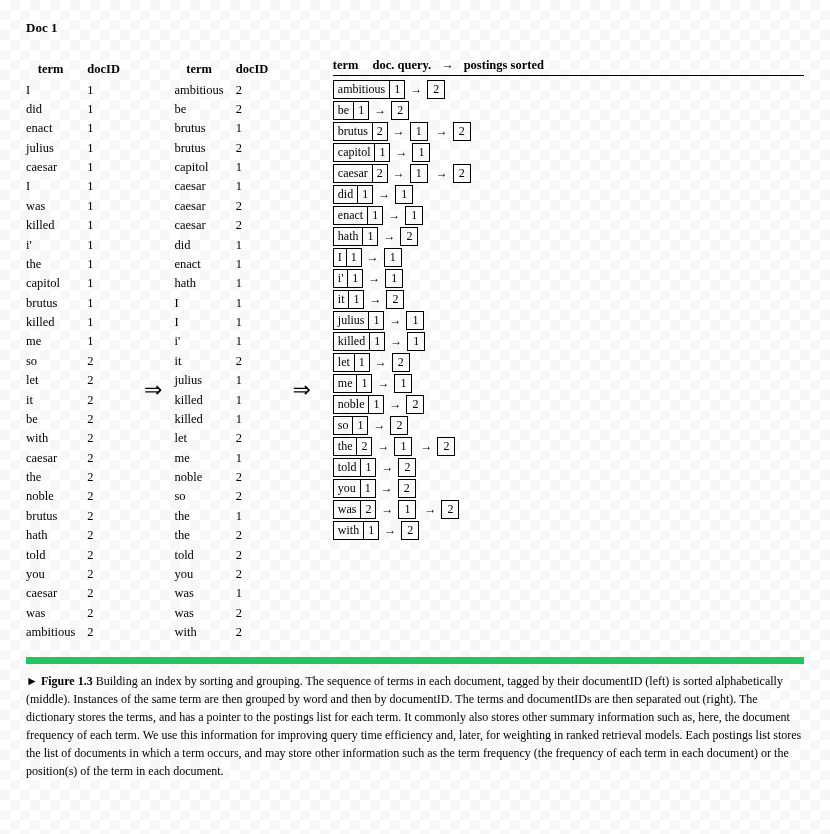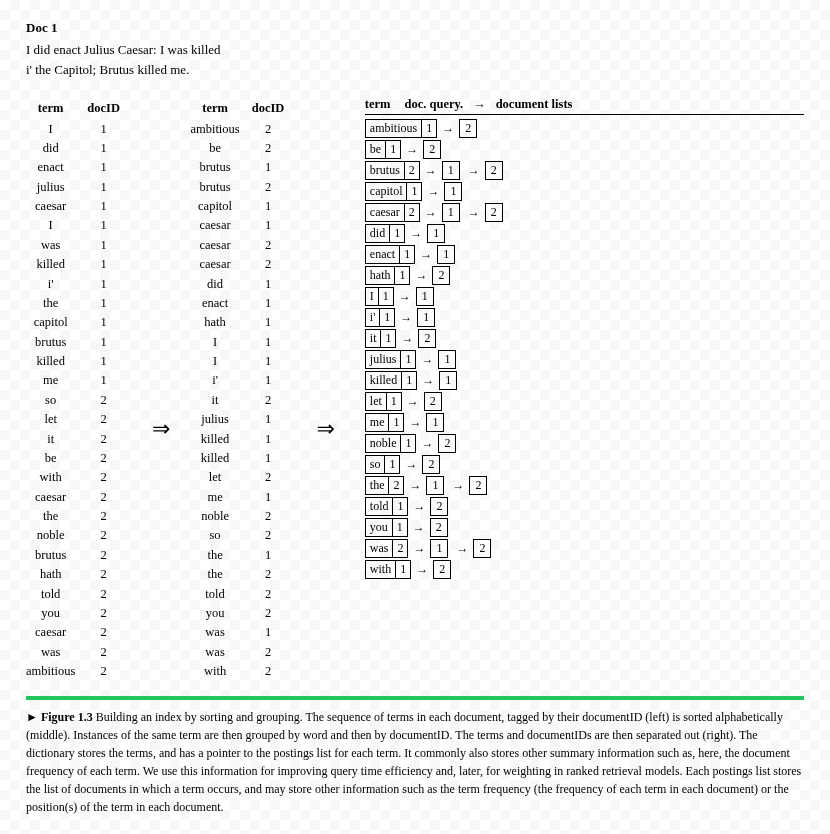--- a/index.html
+++ b/index.html
@@ -50,23 +50,22 @@
       margin-bottom: 4px;
     }
     .doc-text {
       font-size: 13px;
       line-height: 1.5;
     }
 
     
     .main-area {
       display: flex;
-      gap: 12px;
+      gap: 4px;
       margin-bottom: 15px;
-      text-align: center;
     }
 
     .term-table {
       font-size: 12.5px;
     }
 
     .term-table table {
       border-collapse: collapse;
     }
     .term-table td {
@@ -152,38 +151,37 @@
     .postings-list {
       display: flex;
       align-items: center;
     }
 
     
     .figure-caption {
       font-size: 12px;
       line-height: 1.5;
       margin-top: 10px;
-      border-top: 4px solid #22c55e;
+      border-top: 7px solid #22c55e;
       padding-top: 8px;
     }
     .figure-label {
       font-weight: bold;
     }
   </style>
 </head>
 <body>
 
 <div class="page">
   <div class="checkerboard-bg"></div>
   <div class="content">
 
     <div class="docs-row">
       <div class="doc-section">
         <div class="doc-title">Doc 1</div>
-        <div class="doc-text">I did enact Julius Caesar: I was killed<br>i' the Capitol; Brutus killed me.</div>
       </div>
     </div>
 
     <div class="main-area">
 
       <div class="term-table">
         <table>
           <tbody>
               <tr>
             <th class="col-term">term</th>
@@ -442,21 +440,21 @@
 
       <div class="arrow-col">
         <span style="font-size:22px;">⇒</span>
       </div>
 
       <div class="postings-area">
         <div class="postings-header">
           <span>term</span>
           <span style="margin-left:8px;">doc. query.</span>
           <span style="margin-left:4px;">→</span>
-          <span style="margin-left:4px;">document lists</span>
+          <span style="margin-left:4px;">postings sorted</span>
         </div>
 
         <div class="posting-row">
           <div class="term-box">
               <span class="tname">ambitious</span>
               <span class="tfreq">1</span>
             </div>
           <span class="arrow-small">→</span>
           <div class="postings-list">
               <div class="post-box">2</div>

